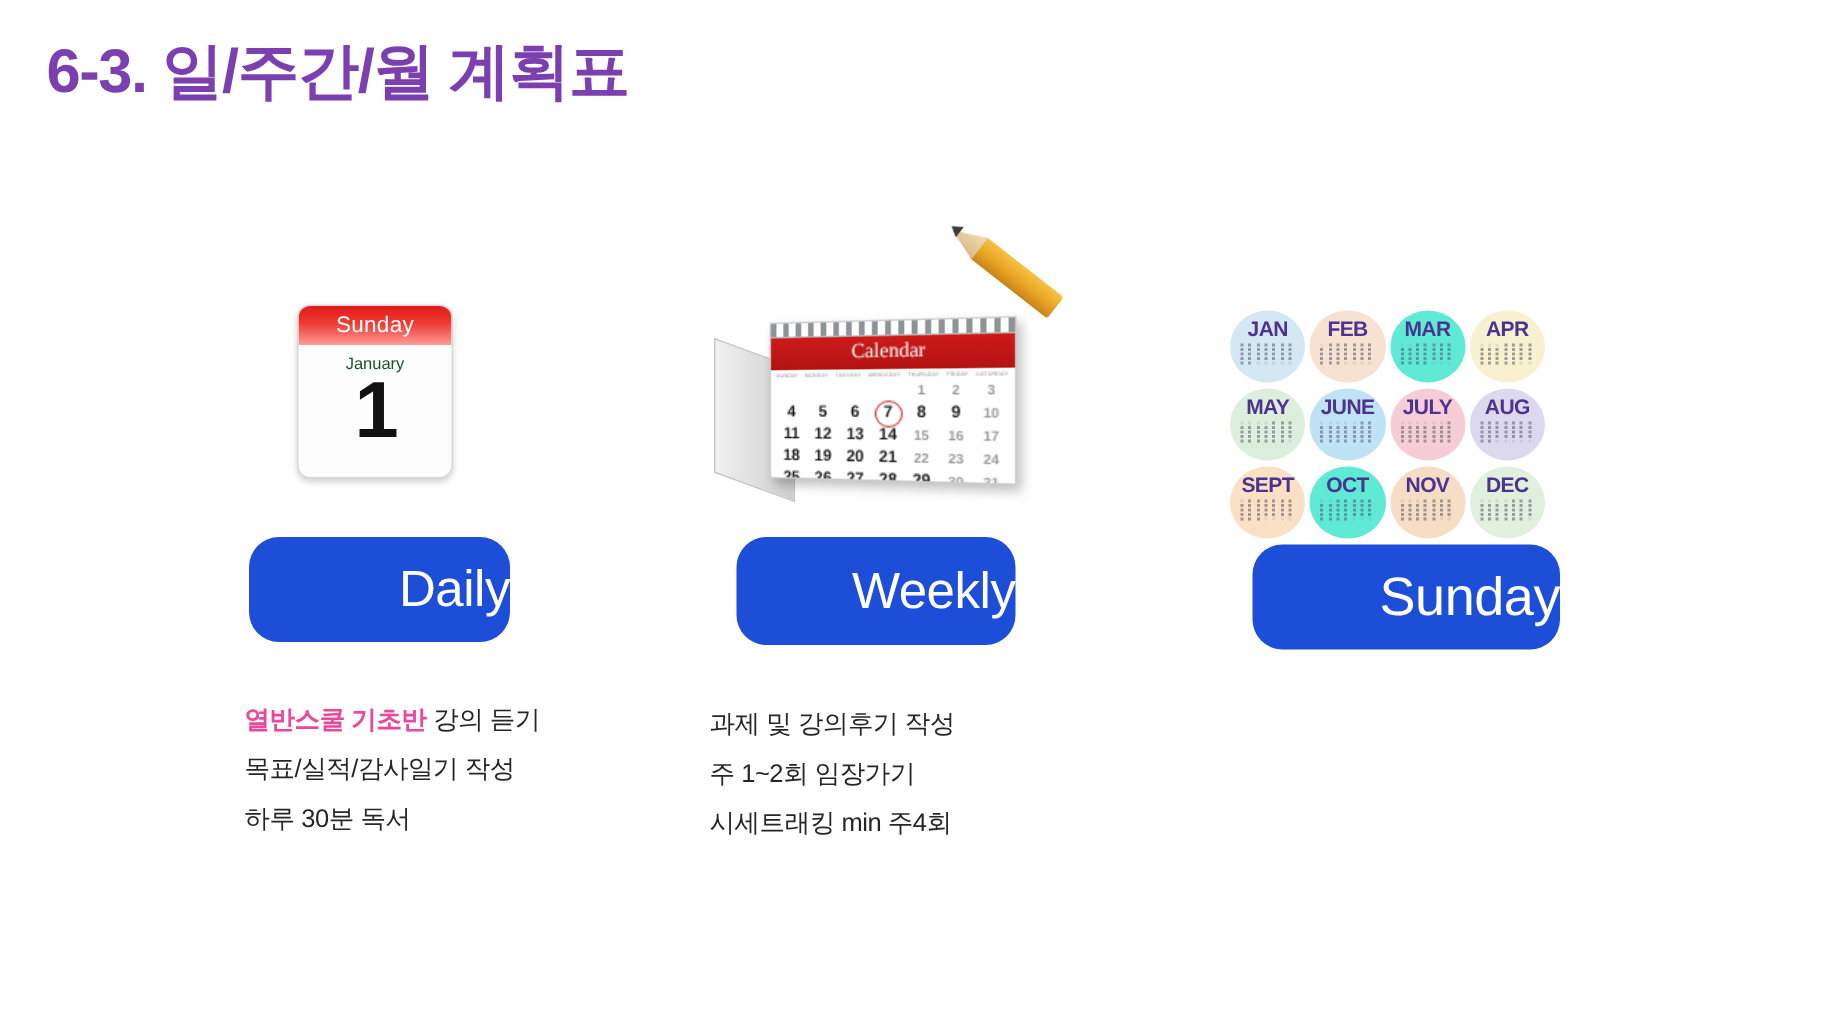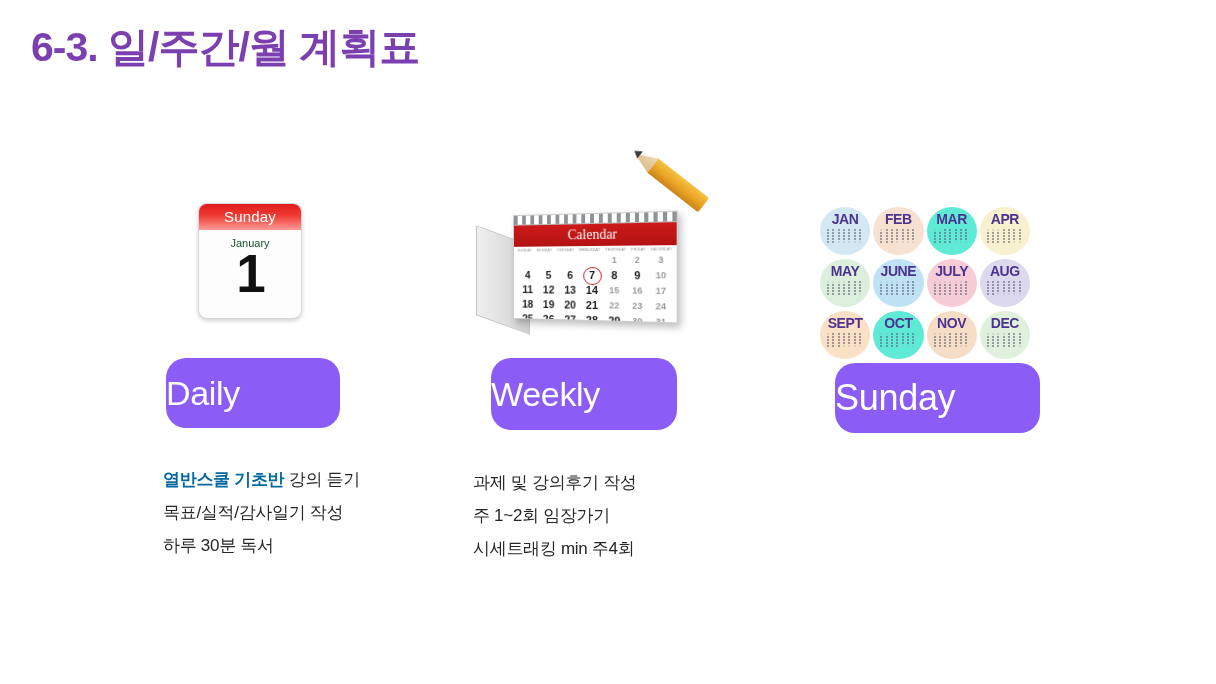--- a/index.html
+++ b/index.html
@@ -233,24 +233,24 @@
     display: block;
     width: 2px; height: 2px;
     background: rgba(90,90,110,.55);
     border-radius: 0;
   }
   .month-grid i.off { background: rgba(150,150,160,.22); }
 
   
   .pill {
     position: absolute;
-    background: #8b5cf6;
+    background: #1d4ed8;
     color: #ffffff;
     border-radius: 20px;
-    text-align: left;
+    text-align: right;
     font-size: 34px;
     border: none;
     cursor: pointer;
     letter-spacing: -.3px;
     font-family: "Liberation Sans", sans-serif;
   }
   .pill-daily {
     left: 16px;  top: 173px;
     width: 174px; height: 70px;
     line-height: 70px;
@@ -278,21 +278,21 @@
   .notes.notes-monthly { left: 13px; top: 283px; }
 
   .note-line {
     font-size: 17px;
     color: #262626;
     line-height: 33px;
     white-space: nowrap;
     letter-spacing: -.3px;
   }
   .note-em {
-    color: #0369a1;
+    color: #ec4899;
     font-weight: bold;
   }
 </style>
 </head>
 <body>
 
 <div class="slide">
 
   <div class="slide-title">6-3. 일/주간/월 계획표</div>
 

